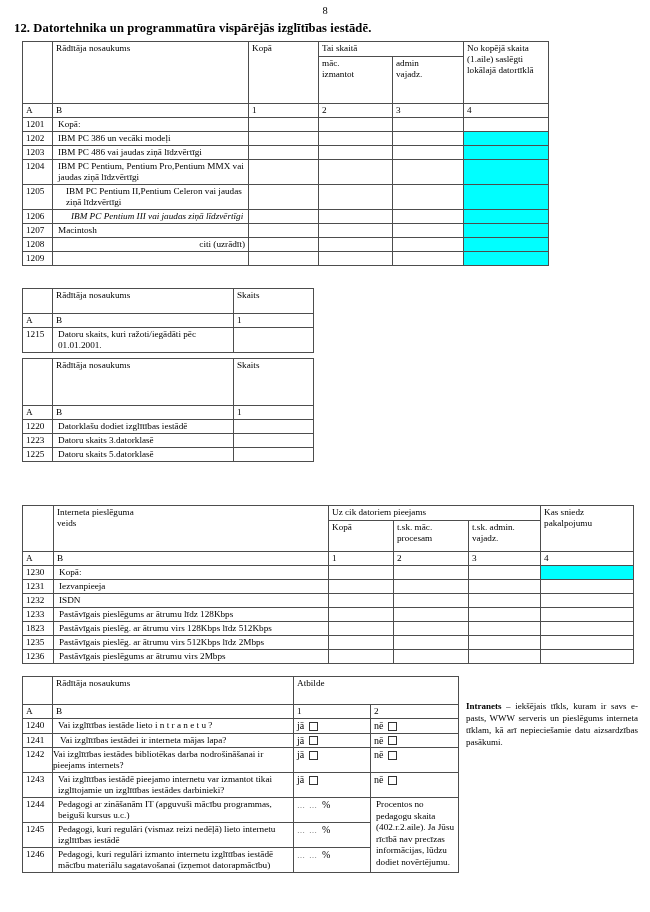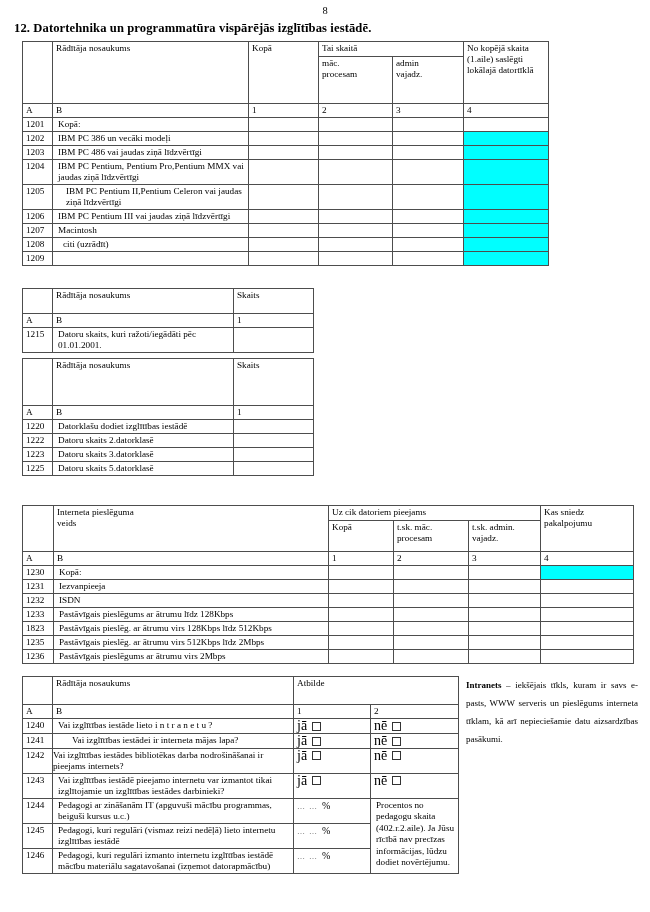--- a/index.html
+++ b/index.html
@@ -69,42 +69,42 @@
 
   
   #t4 { position: absolute; left: 22px; top: 505px; width: 611px; }
 
   
   #t5 { position: absolute; left: 22px; top: 676px; width: 436px; }
 
   .note {
     position: absolute;
     left: 466px;
-    top: 676px;
+    top: 700px;
     width: 172px;
     font-size: 9px;
-    line-height: 18px;
+    line-height: 12px;
     text-align: justify;
   }
   .note b { font-weight: bold; }
 
   .checkbox {
     display: inline-block;
     width: 7px;
     height: 7px;
     border: 1px solid #333;
     vertical-align: middle;
     margin-left: 5px;
     margin-bottom: 1px;
     background: #fff;
   }
   .ansCell {
     text-align: center;
     vertical-align: middle;
-    font-size: 14px;
+    font-size: 10px;
   }
   .pct {
     text-align: right;
     vertical-align: bottom;
     font-size: 10px;
     padding-right: 6px;
     padding-bottom: 2px;
     white-space: nowrap;
   }
   .pct .dots { letter-spacing: 1px; color: #555; font-size: 8px; margin-right: 4px;}
@@ -132,21 +132,21 @@
         <td rowspan="2" style="border-bottom:1px solid #4d4d4d"></td>
         <td rowspan="2" class="hdr">Rādītāja nosaukums</td>
         <td rowspan="2" class="hdr">Kopā</td>
         <td colspan="2" class="hdr" style="height:12px">Tai skaitā</td>
         <td rowspan="2" class="hdr" style="white-space:pre-line">No kopējā skaita
 (1.aile) saslēgti
 lokālajā datortīklā</td>
       </tr>
       <tr>
         <td class="hdr" style="white-space:pre-line;height:44px">māc.
-procesam</td>
+izmantot</td>
         <td class="hdr" style="white-space:pre-line">admin
 vajadz.</td>
       </tr>
       <tr>
         <td class="c">A</td>
         <td class="c">B</td>
         <td class="c">1</td>
         <td class="c">2</td>
         <td class="c">3</td>
         <td class="c">4</td>
@@ -188,37 +188,37 @@
         <tr>
           <td class="code">1205</td>
           <td style="padding-left: 13px;">IBM PC Pentium II,Pentium Celeron vai jaudas ziņā līdzvērtīgi</td>
           <td></td>
           <td></td>
           <td></td>
           <td class="cyan"></td>
         </tr>
         <tr>
           <td class="code">1206</td>
-          <td style="padding-left: 5px;">IBM PC Pentium III vai jaudas ziņā līdzvērtīgi</td>
+          <td style="padding-left: 18px; font-style: italic;">IBM PC Pentium III vai jaudas ziņā līdzvērtīgi</td>
           <td></td>
           <td></td>
           <td></td>
           <td class="cyan"></td>
         </tr>
         <tr>
           <td class="code">1207</td>
           <td style="padding-left: 5px;">Macintosh</td>
           <td></td>
           <td></td>
           <td></td>
           <td class="cyan"></td>
         </tr>
         <tr>
           <td class="code">1208</td>
-          <td style="padding-left: 10px;">citi (uzrādīt)</td>
+          <td style="padding-left: 10px; text-align: right;">citi (uzrādīt)</td>
           <td></td>
           <td></td>
           <td></td>
           <td class="cyan"></td>
         </tr>
         <tr>
           <td class="code">1209</td>
           <td style="padding-left: 5px;"></td>
           <td></td>
           <td></td>
@@ -270,25 +270,20 @@
       <tr>
         <td class="c">A</td>
         <td class="c">B</td>
         <td class="c">1</td>
       </tr>
     </tbody>
     <tbody>
         <tr>
           <td class="code">1220</td>
           <td style="padding-left: 5px;">Datorklašu dodiet izglītības iestādē</td>
-          <td></td>
-        </tr>
-        <tr>
-          <td class="code">1222</td>
-          <td style="padding-left: 5px;">Datoru skaits 2.datorklasē</td>
           <td></td>
         </tr>
         <tr>
           <td class="code">1223</td>
           <td style="padding-left: 5px;">Datoru skaits 3.datorklasē</td>
           <td></td>
         </tr>
         <tr>
           <td class="code">1225</td>
           <td style="padding-left: 5px;">Datoru skaits 5.datorklasē</td>
@@ -413,21 +408,21 @@
     </tbody>
     <tbody id="t5body">
         <tr>
           <td class="code">1240</td>
           <td style="padding-left: 5px;">Vai izglītības iestāde lieto i n t r a n e t u ?</td>
           <td class="ansCell"><span>jā</span><span class="checkbox"></span></td>
           <td class="ansCell"><span>nē</span><span class="checkbox"></span></td>
         </tr>
         <tr>
           <td class="code">1241</td>
-          <td style="padding-left: 19px; border-radius: 7px;">Vai izglītības iestādei ir interneta mājas lapa?</td>
+          <td style="padding-left: 7px; border-radius: 7px;">Vai izglītības iestādei ir interneta mājas lapa?</td>
           <td class="ansCell"><span>jā</span><span class="checkbox"></span></td>
           <td class="ansCell"><span>nē</span><span class="checkbox"></span></td>
         </tr>
         <tr>
           <td class="code">1242</td>
           <td style="padding-left: 0;">Vai izglītības iestādes bibliotēkas darba nodrošināšanai ir pieejams internets?</td>
           <td class="ansCell"><span>jā</span><span class="checkbox"></span></td>
           <td class="ansCell"><span>nē</span><span class="checkbox"></span></td>
         </tr>
         <tr>

